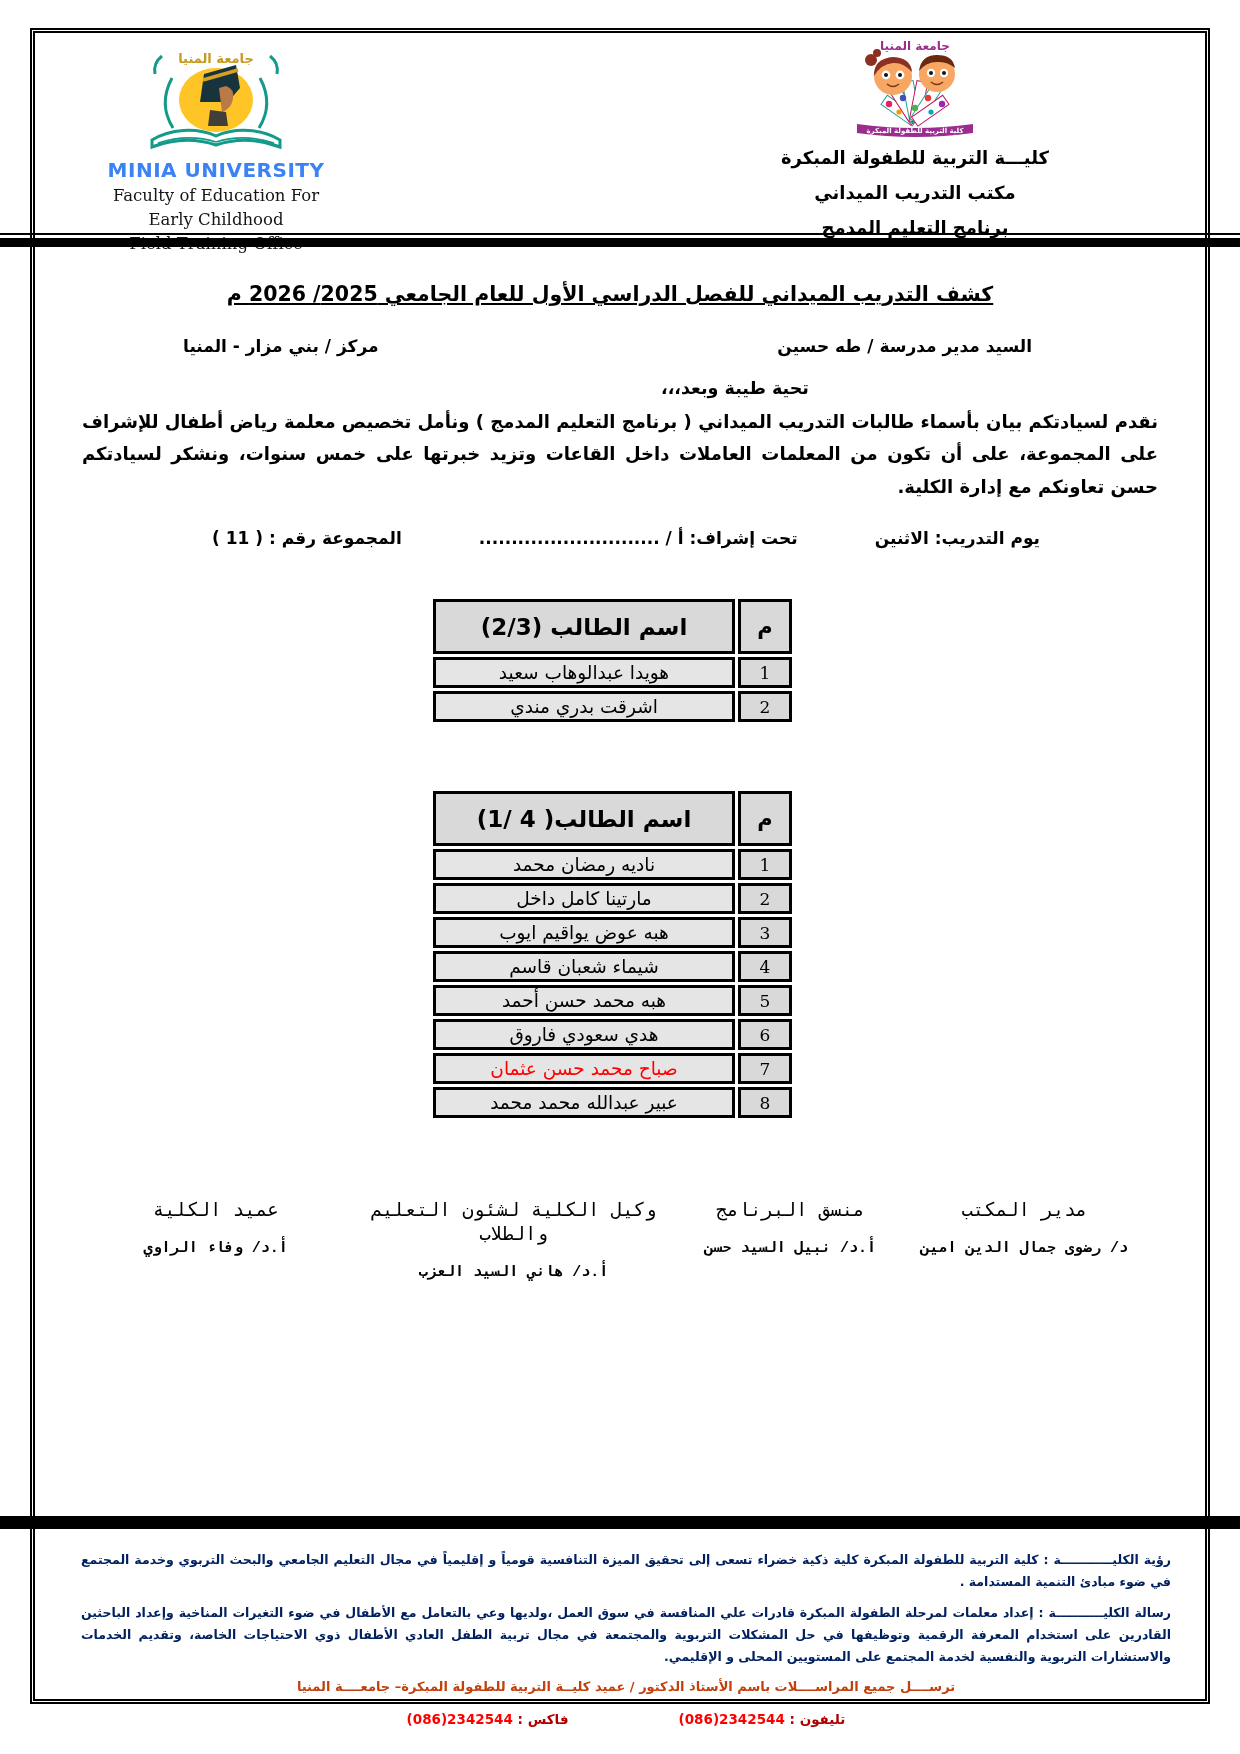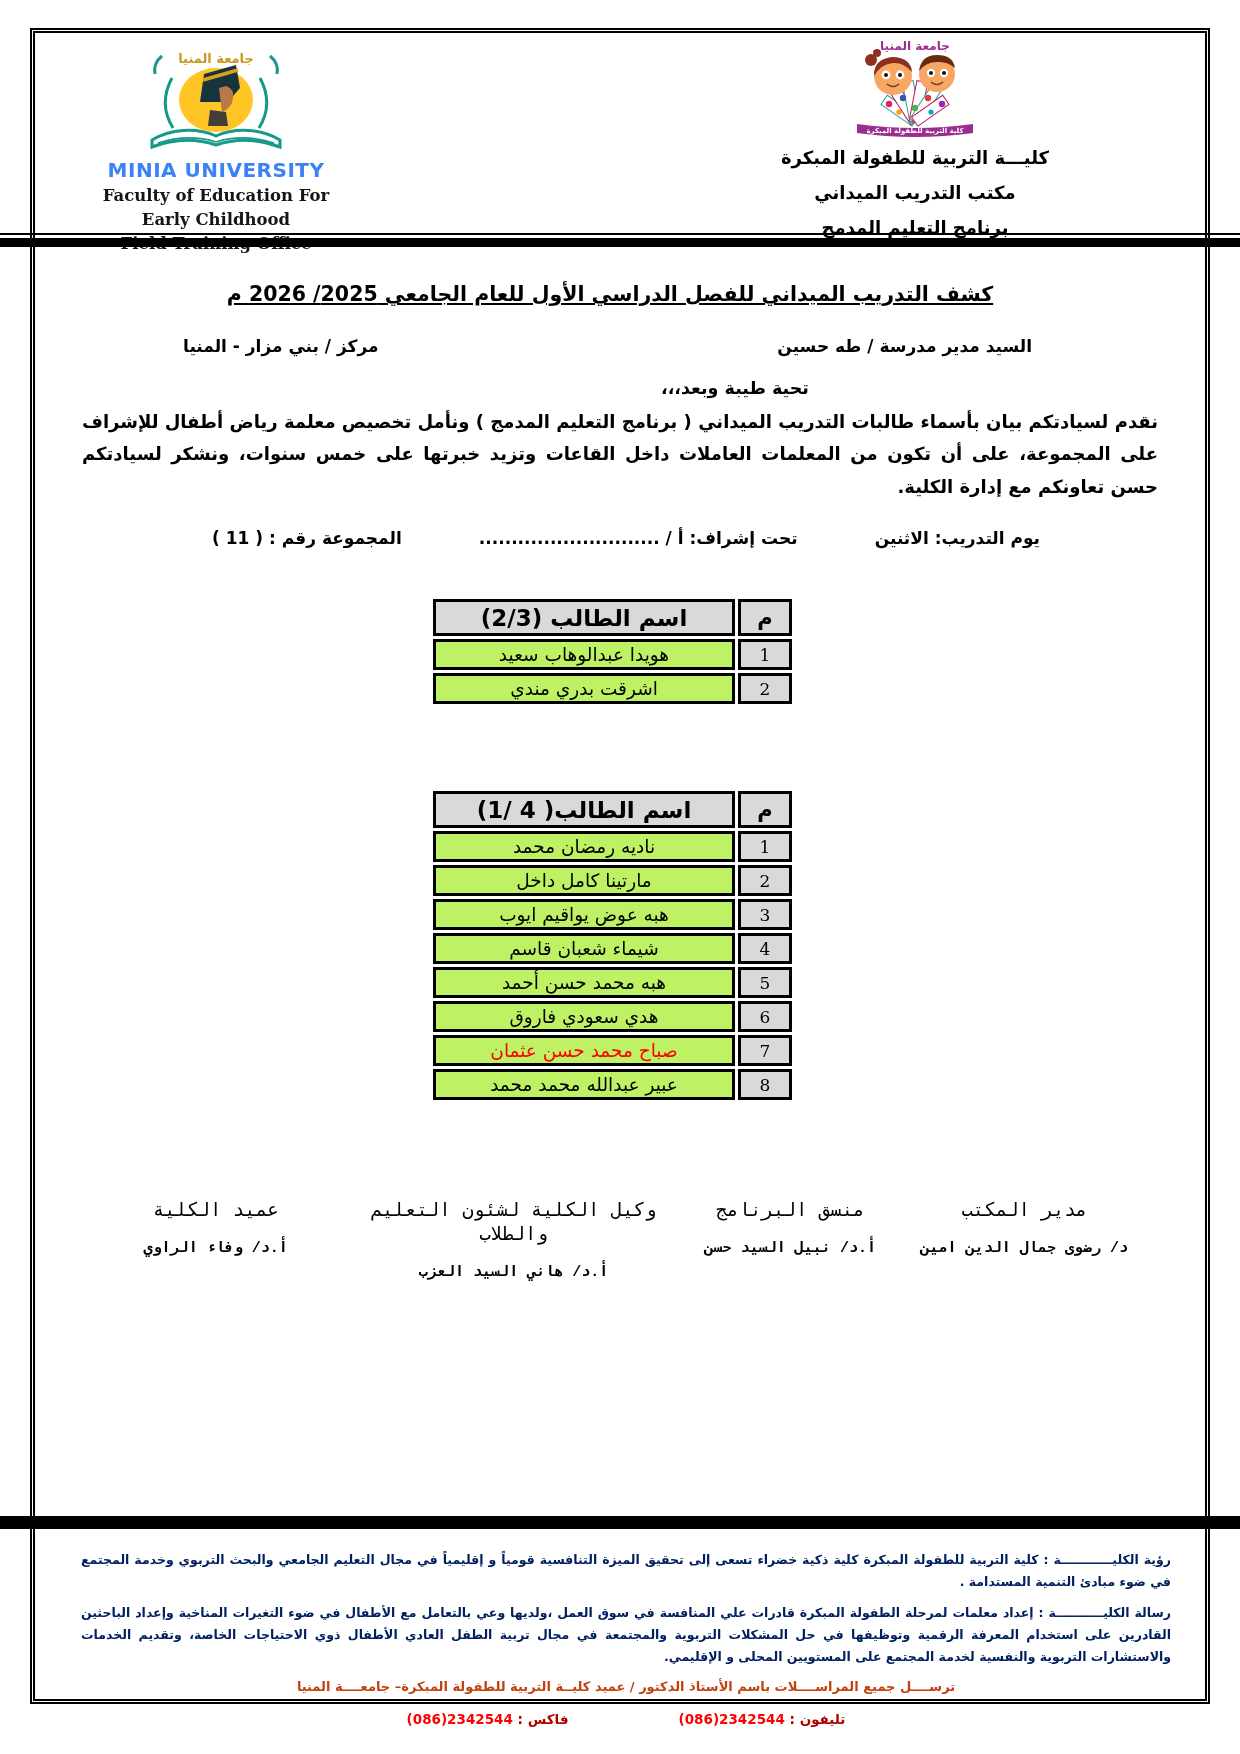--- a/index.html
+++ b/index.html
@@ -12,21 +12,21 @@
     border:5px double #000;box-sizing:border-box;
   }
   .rule{position:absolute;left:0;width:1240px;background:#000;}
   .rule-thin{top:233px;height:2px;}
   .rule-thick-top{top:238px;height:9px;}
   .rule-thick-bottom{top:1516px;height:13px;}
 
   
   .header-left{position:absolute;left:88px;top:50px;width:256px;text-align:center;}
   .uni-name{color:#3b82f6;font-weight:bold;font-size:20px;letter-spacing:.5px;margin-top:-4px;}
-  .eng-lines{font-family:"DejaVu Serif",serif;font-weight:bold;font-size:16.5px;line-height:1.45;color:#151515;margin-top:2px;}
+  .eng-lines{font-family:"DejaVu Serif",serif;font-weight:normal;font-size:16.5px;line-height:1.45;color:#151515;margin-top:2px;}
   .header-right{position:absolute;left:742px;top:38px;width:346px;text-align:center;direction:rtl;}
   .ar-head-lines{font-weight:bold;font-size:18px;line-height:1.95;margin-top:2px;}
 
   
   .title{
     position:absolute;top:282px;left:110px;right:130px;text-align:center;direction:rtl;
     font-weight:bold;font-size:20.5px;text-decoration:underline;
   }
   .addr-line{
     position:absolute;top:336px;left:183px;right:208px;direction:rtl;display:flex;
@@ -45,23 +45,23 @@
   
   .students-table{
     position:absolute;left:430px;width:365px;direction:rtl;
     border-collapse:separate;border-spacing:3px;table-layout:fixed;
   }
   .t1{top:596px;}
   .t2{top:788px;}
   .students-table th,.students-table td{border:3px solid #000;box-sizing:border-box;}
   .students-table th{background:#d9d9d9;font-weight:bold;}
   .col-idx{width:54px;}
-  .th-name{font-size:23px;height:37px;}
+  .th-name{font-size:23px;height:55px;}
   .th-idx{font-size:21px;}
-  .td-name{background:#bef264;text-align:center;font-size:18.5px;height:31px;}
+  .td-name{background:#e5e5e5;text-align:center;font-size:18.5px;height:31px;}
   .td-idx{background:#d9d9d9;text-align:center;font-size:17px;font-family:"DejaVu Serif",serif;}
   .row-red .td-name{color:#ff0000;}
 
   
   .signatures{
     position:absolute;top:1198px;left:88px;right:88px;direction:rtl;display:flex;
   }
   .sig-col{text-align:center;font-family:Liberation Mono, monospace;}
   .sig-col:nth-child(1){flex:0 0 24%;}
   .sig-col:nth-child(2){flex:0 0 20%;}

